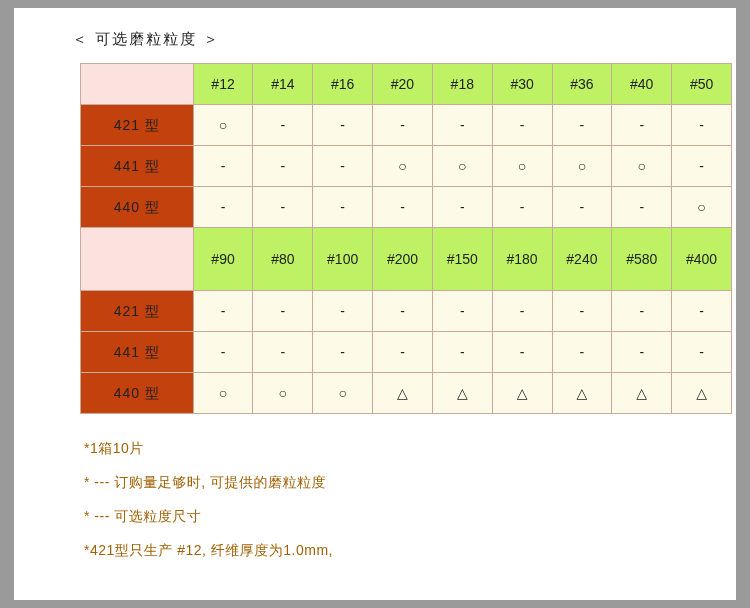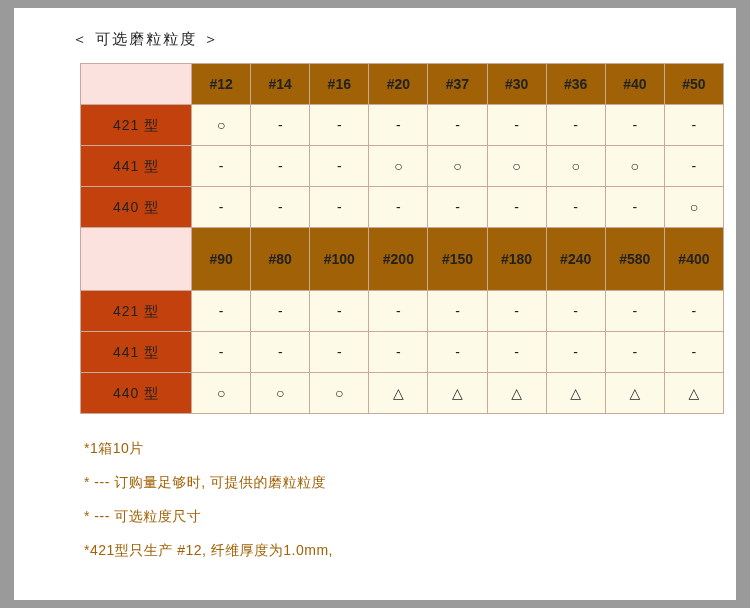--- a/index.html
+++ b/index.html
@@ -16,21 +16,21 @@
   .page {
     position: absolute;
     left: 14px;
     top: 8px;
     width: 722px;
     height: 592px;
     background: #ffffff;
     box-sizing: border-box;
   }
   .content {
-    padding: 22px 12px 0 58px;
+    padding: 22px 4px 0 58px;
   }
   .caption {
     font-size: 15px;
     color: #222;
     letter-spacing: 2px;
     margin-bottom: 14px;
     white-space: nowrap;
   }
   table.grit {
     border-collapse: collapse;
@@ -52,22 +52,22 @@
     background: #c2410c;
     width: 108px;
     font-size: 14px;
     letter-spacing: 1px;
   }
   td.corner {
     background: #fbe2de;
     width: 108px;
   }
   td.colhead {
-    background: #a16207;
-    font-weight: bold;
+    background: #bef264;
+    font-weight: normal;
     font-size: 14px;
   }
   td.cell {
     background: #fdfbe8;
     width: 55px;
   }
   .mark {
     font-size: 13px;
     color: #333;
   }
@@ -91,21 +91,21 @@
     <div class="caption">＜ 可选磨粒粒度 ＞</div>
 
     <table class="grit">
       <tbody>
         <tr>
           <td class="corner"></td>
           <td class="colhead">#12</td>
           <td class="colhead">#14</td>
           <td class="colhead">#16</td>
           <td class="colhead">#20</td>
-          <td class="colhead">#37</td>
+          <td class="colhead">#18</td>
           <td class="colhead">#30</td>
           <td class="colhead">#36</td>
           <td class="colhead">#40</td>
           <td class="colhead">#50</td>
         </tr>
         <tr>
           <td class="rowhead">421 型</td>
           <td class="cell mark">○</td>
           <td class="cell mark">-</td>
           <td class="cell mark">-</td>

